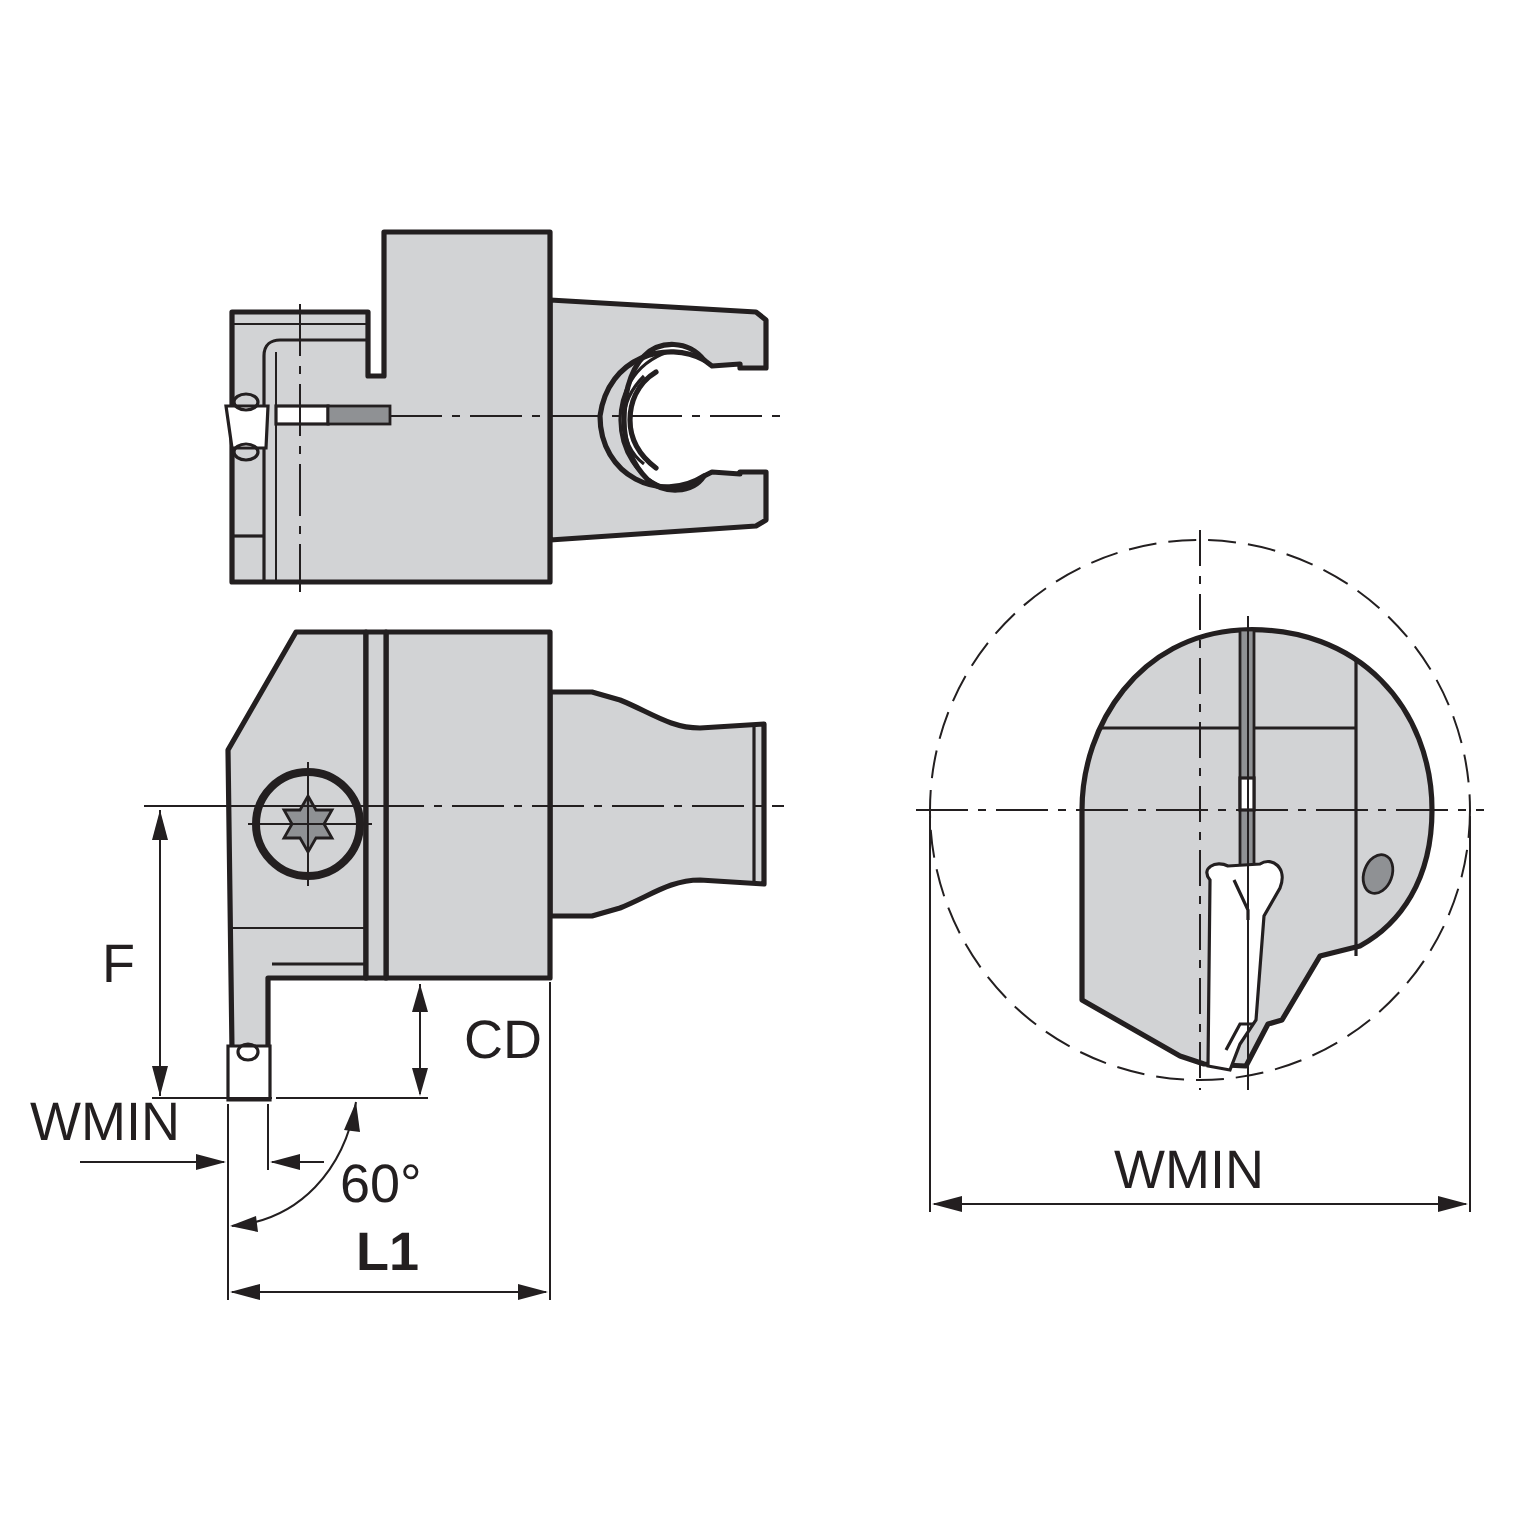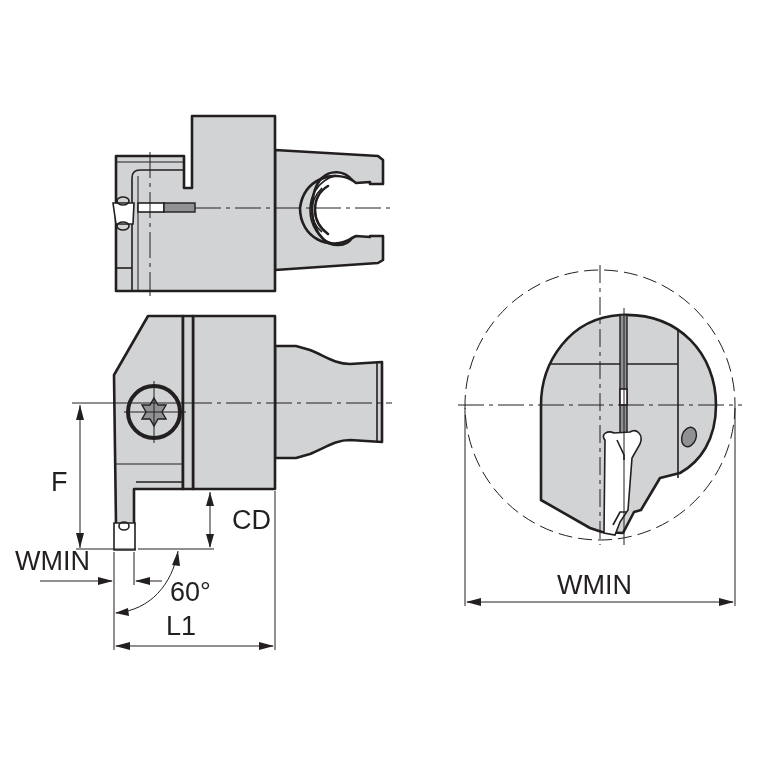--- a/index.html
+++ b/index.html
@@ -134,14 +134,14 @@
     <line class="thin" x1="467" y1="602" x2="733" y2="602"></line>
     <path class="arrow" d="M466,602 L481,598 L481,606 Z"></path>
     <path class="arrow" d="M734,602 L719,598 L719,606 Z"></path>
   </g>
 </svg>
 
 <div class="label" style="left:51px; top:469px;">F</div>
 <div class="label" style="left:232px; top:507px;">CD</div>
 <div class="label" style="left:15px; top:548px;">WMIN</div>
 <div class="label" style="left:170px; top:579px;">60°</div>
-<div class="label" style="left:166px; top:613px;">L1</div>
+<div class="label" style="left:178px; top:613px;font-weight:bold;">L1</div>
 <div class="label" style="left:557px; top:572px;">WMIN</div>
 
 </body></html>

